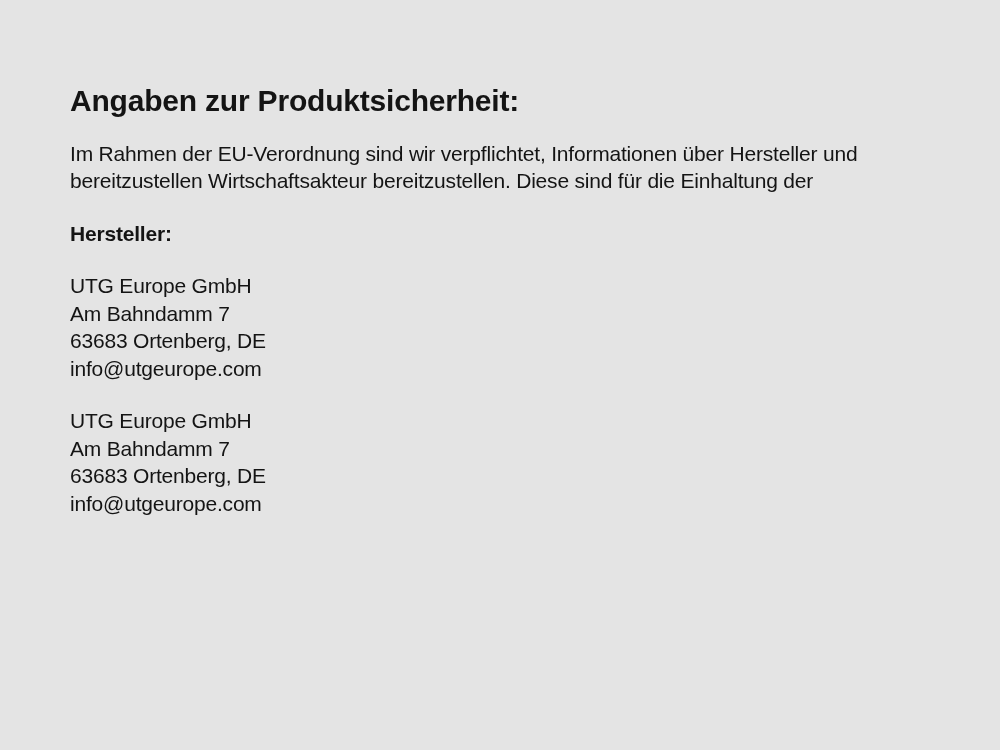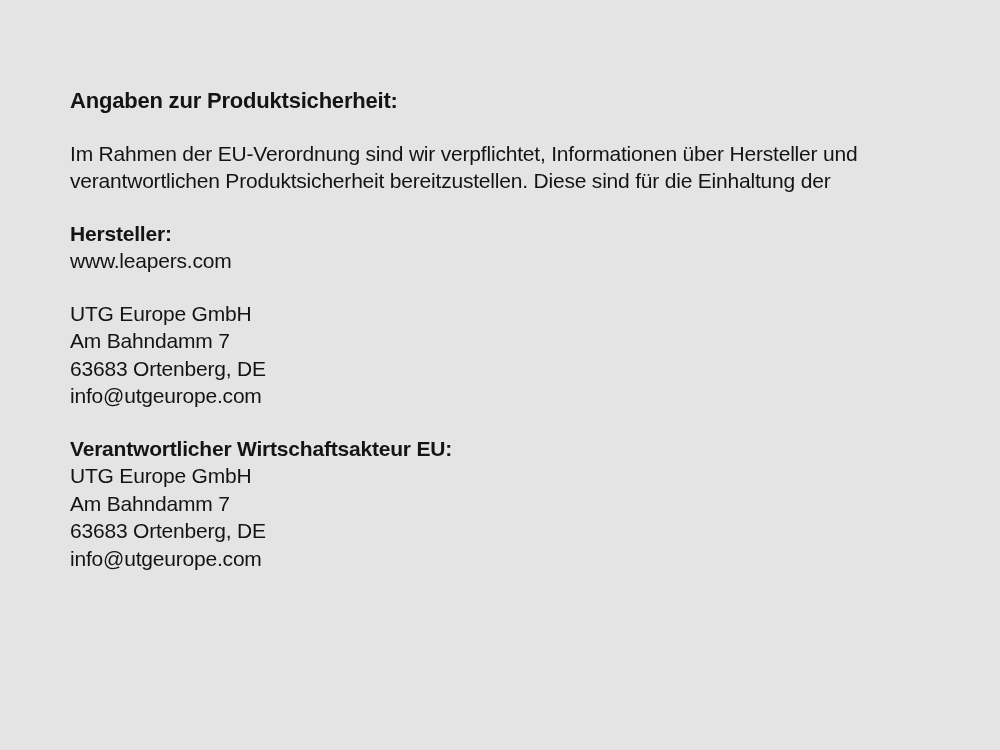--- a/index.html
+++ b/index.html
@@ -20,21 +20,21 @@
     line-height: 27.5px;
     letter-spacing: -0.2px;
   }
   .card {
     position: absolute;
     top: 87px;
     left: 70px;
     right: 60px;
   }
   .notice-title {
-    font-size: 22px;
+    font-size: 30px;
     font-weight: 700;
     line-height: 27.5px;
     margin-bottom: 25px;
   }
   .block {
     margin-bottom: 25px;
   }
   .block:last-child { margin-bottom: 0; }
   .section-heading {
     font-size: 21px;
@@ -48,36 +48,34 @@
 </style>
 </head>
 <body>
 
 <main class="card">
 
   <h1 class="notice-title">Angaben zur Produktsicherheit:</h1>
 
   <div class="block">
     <span class="line">Im Rahmen der EU-Verordnung sind wir verpflichtet, Informationen über Hersteller und</span>
-    <span class="line">verantwortlichen Produktsicherheit bereitzustellen. Diese sind für die Einhaltung der</span>
+    <span class="line">bereitzustellen Wirtschaftsakteur bereitzustellen. Diese sind für die Einhaltung der</span>
   </div>
 
   <section class="block">
     <h2 class="section-heading">Hersteller:</h2>
-    <span class="line">www.leapers.com</span>
   </section>
 
   <section class="block">
     <span class="line">UTG Europe GmbH</span>
     <span class="line">Am Bahndamm 7</span>
     <span class="line">63683 Ortenberg, DE</span>
     <span class="line">info@utgeurope.com</span>
   </section>
 
   <section class="block">
-    <h2 class="section-heading">Verantwortlicher Wirtschaftsakteur EU:</h2>
     <span class="line">UTG Europe GmbH</span>
     <span class="line">Am Bahndamm 7</span>
     <span class="line">63683 Ortenberg, DE</span>
     <span class="line">info@utgeurope.com</span>
   </section>
 
 </main>
 
 </body></html>

